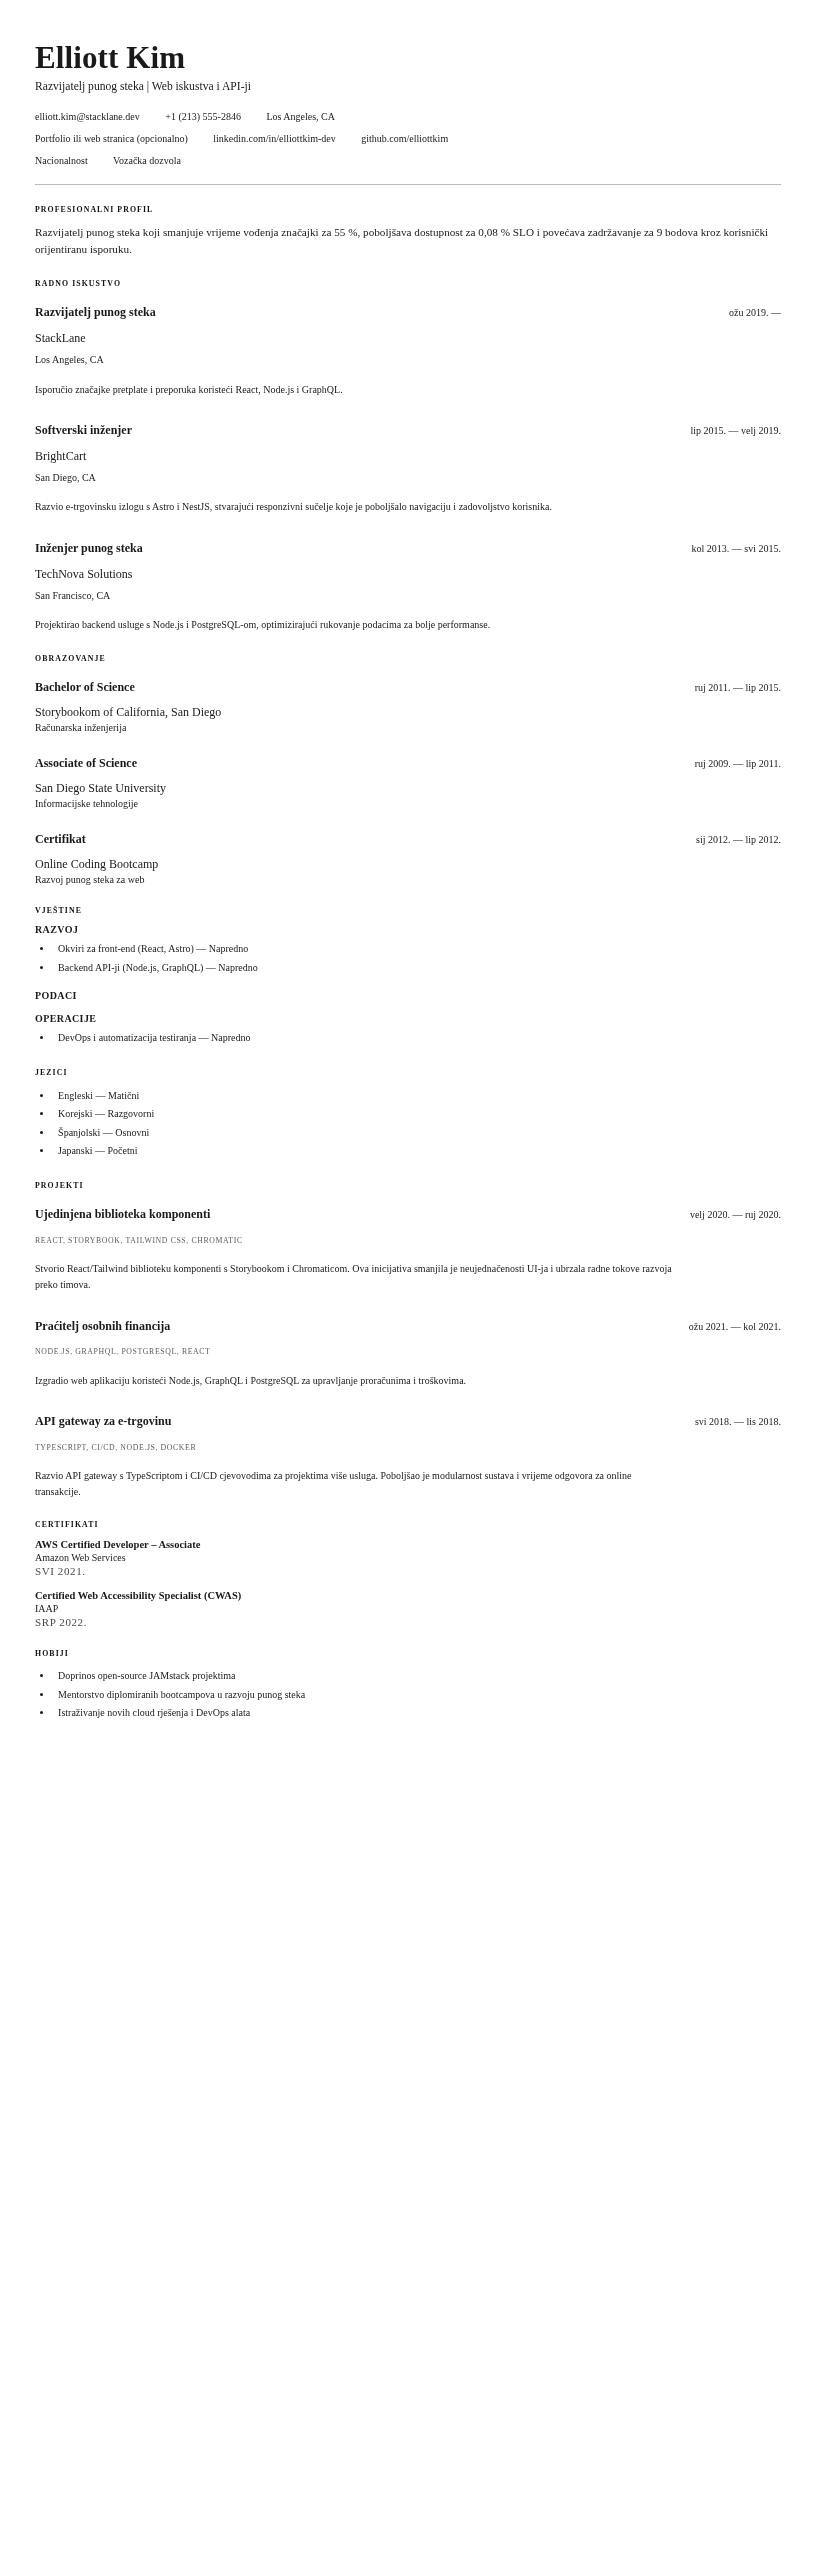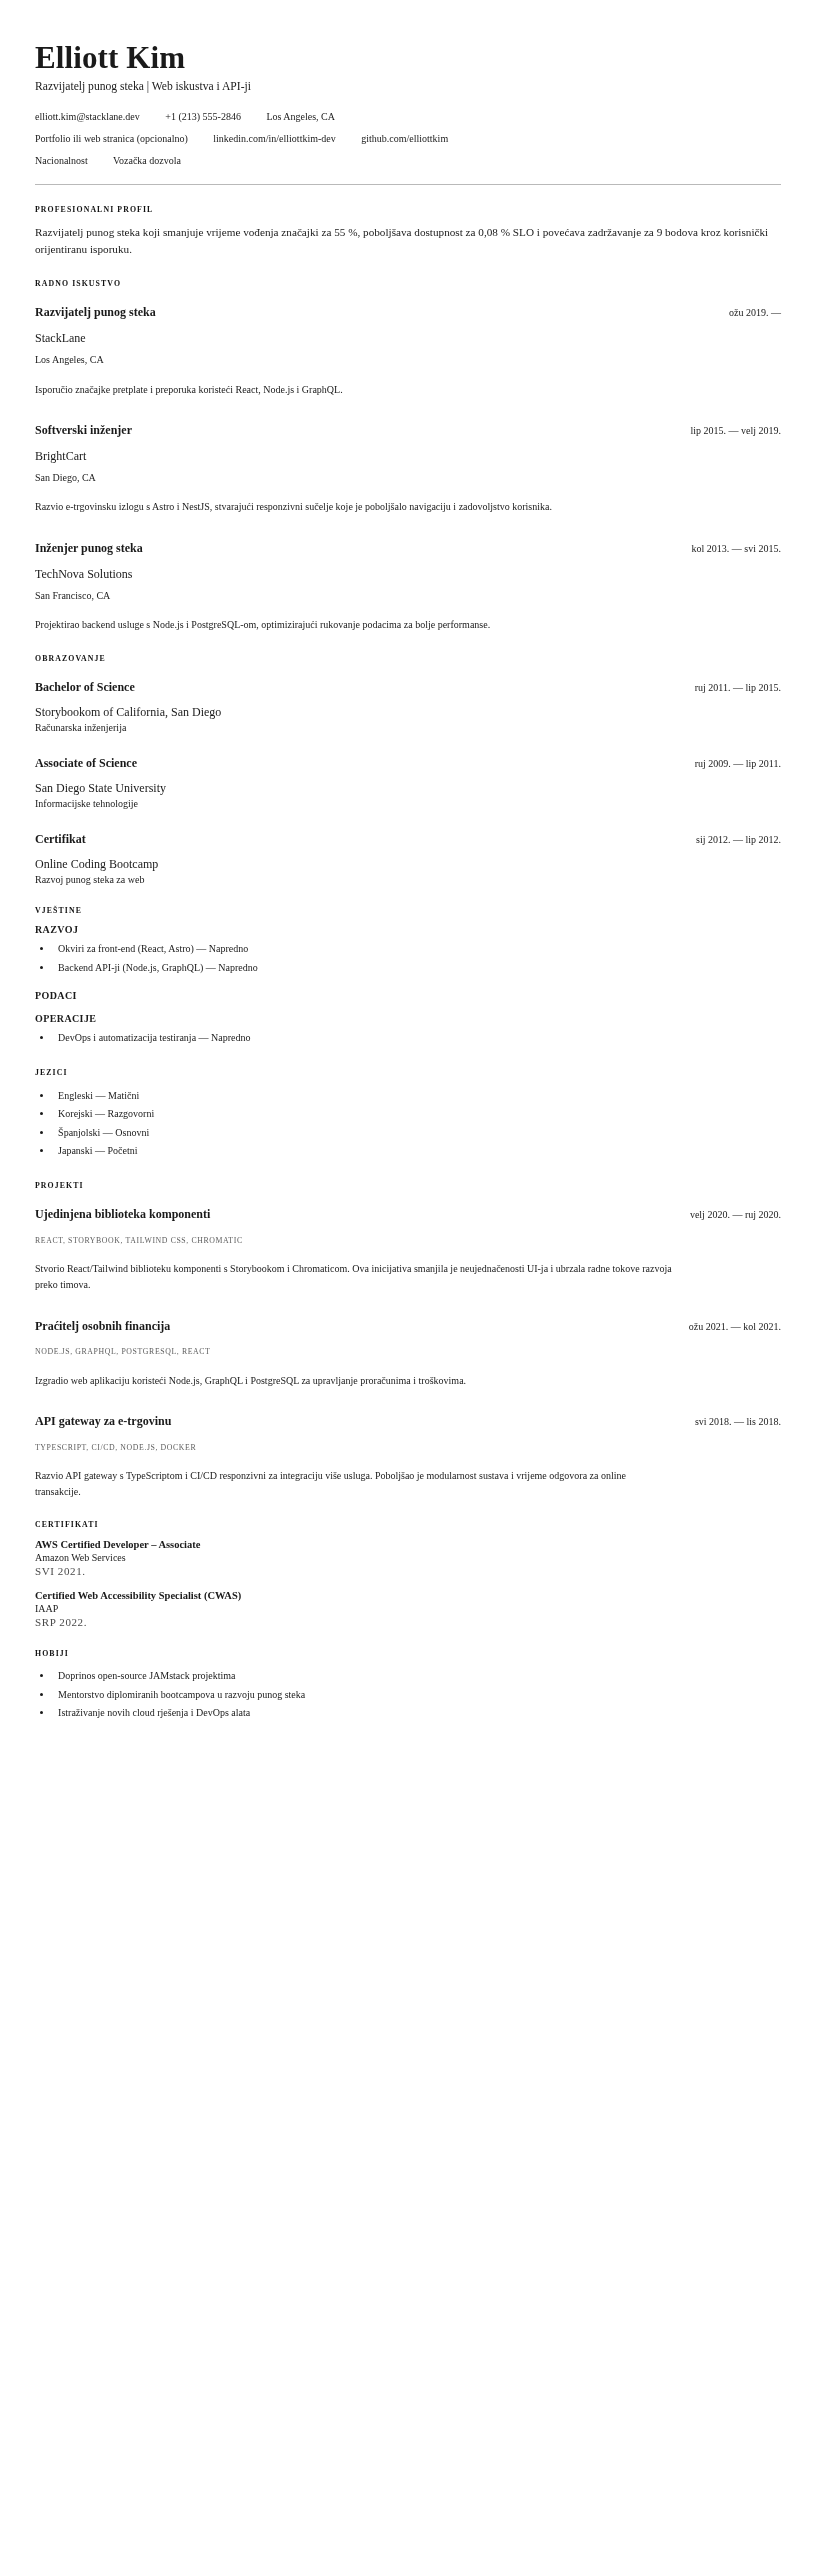--- a/index.html
+++ b/index.html
@@ -295,21 +295,21 @@
         <p class="entry-tags">NODE.JS, GRAPHQL, POSTGRESQL, REACT</p>
         <p class="entry-desc">Izgradio web aplikaciju koristeći Node.js, GraphQL i PostgreSQL za upravljanje proračunima i troškovima.</p>
       </div>
 
       <div class="entry">
         <div class="entry-head">
           <p class="entry-title">API gateway za e-trgovinu</p>
           <p class="entry-dates">svi 2018. — lis 2018.</p>
         </div>
         <p class="entry-tags">TYPESCRIPT, CI/CD, NODE.JS, DOCKER</p>
-        <p class="entry-desc">Razvio API gateway s TypeScriptom i CI/CD responzivni za integraciju više usluga. Poboljšao je modularnost sustava i vrijeme odgovora za online transakcije.</p>
+        <p class="entry-desc">Razvio API gateway s TypeScriptom i CI/CD cjevovodima za projektima više usluga. Poboljšao je modularnost sustava i vrijeme odgovora za online transakcije.</p>
       </div>
     </div>
 
     <div class="section">
       <h2 class="section-title">CERTIFIKATI</h2>
 
       <div class="cert">
         <p class="cert-title">AWS Certified Developer – Associate</p>
         <p class="cert-org">Amazon Web Services</p>
         <p class="cert-date">SVI 2021.</p>

